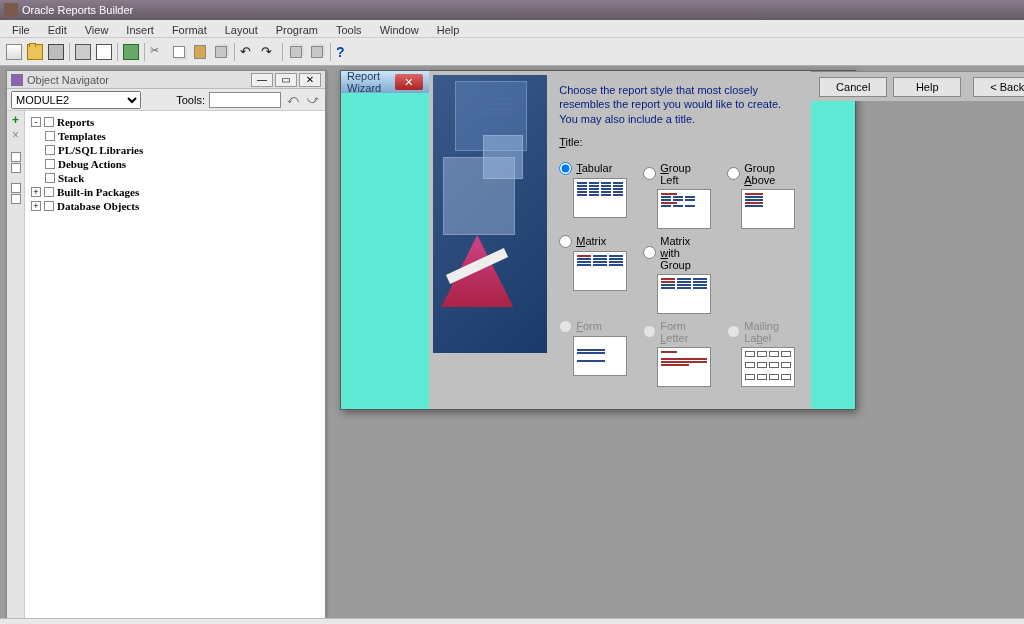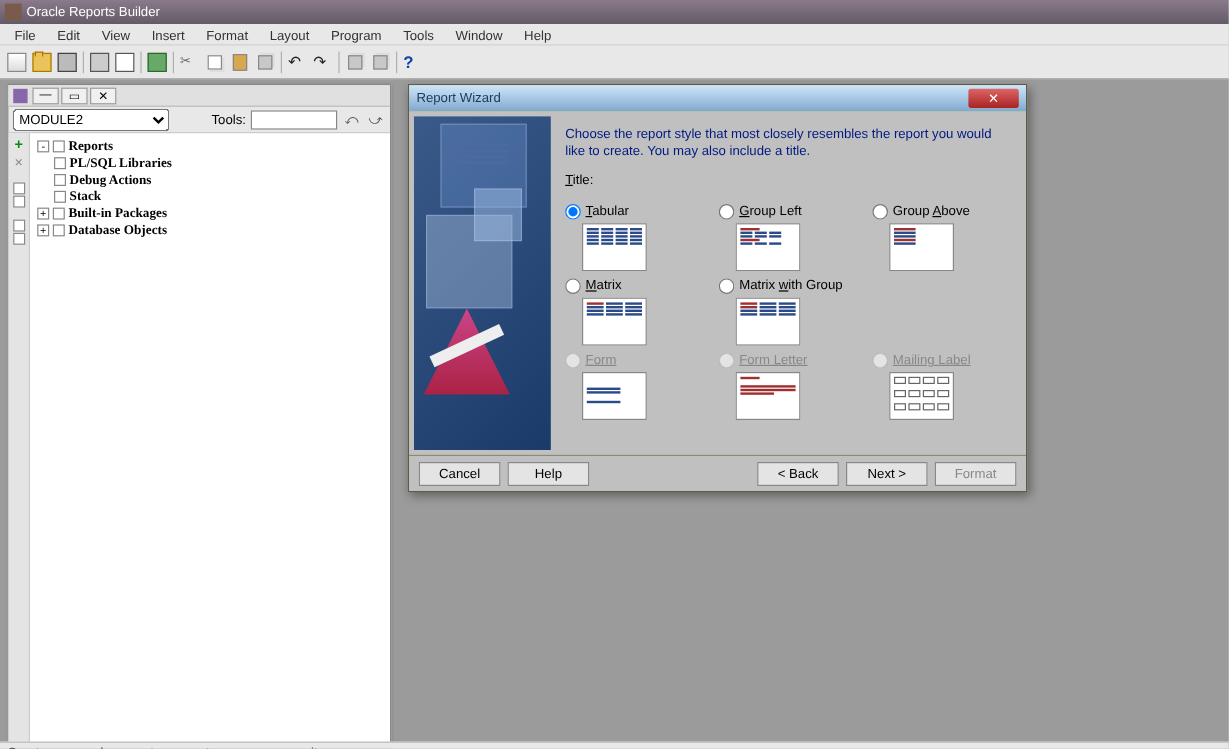--- a/index.html
+++ b/index.html
@@ -64,21 +64,21 @@
 .tree-noexp { width:14px; display:inline-block;}
 .tree-ico { width: 10px; height: 10px; display:inline-block; margin-right:3px; border: 1px solid #888; background:#fff;}
 .tree-label { color: #000; }
 .tree-label.bold { font-weight: bold; font-family: Liberation Serif, serif; }
 .tree-row.indent { padding-left: 2px; }
 
 
 .statusbar { height: 18px; background: #e8e8e8; border-top: 1px solid #bbb; display:flex; align-items:center; padding: 0 6px; color:#222; font-size:11px; position:absolute; bottom:0; left:0; right:0;}
 
 
-.wizard { position: absolute; left: 340px; top: 4px; width: 516px; height: 340px; background: #fde047; border: 1px solid #5a5a5a; box-shadow: 2px 3px 8px rgba(0,0,0,0.4); display:flex; flex-direction:column; }
+.wizard { position: absolute; left: 340px; top: 4px; width: 516px; height: 340px; background: #5eead4; border: 1px solid #5a5a5a; box-shadow: 2px 3px 8px rgba(0,0,0,0.4); display:flex; flex-direction:row; }
 .wizard-title { height: 22px; background: linear-gradient(to bottom, #cde6f7, #7fa8d0); display:flex; align-items:center; padding:0 6px; }
 .wizard-title .label { color:#1a3a5a; font-size:11px; font-weight:normal;}
 .wizard-title .spacer { flex:1; }
 .wizard-title .close { width:42px; height:16px; background: linear-gradient(#d66, #a22); color:#fff; display:flex; align-items:center; justify-content:center; border-radius:2px; cursor:pointer; font-size:11px;}
 
 .wizard-body { flex:1; display:flex; background:#c0c0c0; padding: 4px; gap:0;}
 .wizard-image { width: 114px; height: 278px; background: linear-gradient(135deg, #3a5a8a, #1a3a6a); position:relative; overflow:hidden;}
 .wizard-image .bgrect { position:absolute; background: rgba(120,160,220,0.3); border:1px solid rgba(200,220,255,0.3);}
 .wizard-image .r1{left:22px; top:6px; width:72px; height:70px;}
 .wizard-image .r2{left:10px; top:82px; width:72px; height:78px; background:rgba(180,200,230,0.4);}
@@ -95,21 +95,21 @@
 .title-row label { font-size:11px; color:#000;}
 .title-row .underline { text-decoration: underline; }
 .title-row input { width: 165px; height: 17px; border:1px solid #555; background:#fff; font-size:11px; padding: 1px 3px;}
 
 .style-grid { display:grid; grid-template-columns: repeat(3, 1fr); gap: 6px 16px; }
 .style-cell { display:flex; flex-direction:column; gap:3px; }
 .style-radio-row { display:flex; align-items:center; gap:4px; font-size:11px;}
 .style-radio-row input { margin:0; }
 .style-radio-row .lbl { color:#000; }
 .style-radio-row .lbl .u { text-decoration: underline; }
-.style-radio-row.disabled .lbl { color:#888;text-decoration:underline; }
+.style-radio-row.disabled .lbl { color:#888; }
 .style-preview { width: 54px; height: 40px; background:#fff; border:1px solid #888; margin-left: 14px; padding:3px; display:flex; flex-direction:column; gap:1px; overflow:hidden;}
 .style-preview .bar { height:2px; background:#2a4a8a;}
 .style-preview .bar.r { background:#a03030;}
 .style-preview .bar.s { width:60%;}
 .style-preview .bar.xs { width:35%;}
 .style-preview .row2 { display:flex; gap:2px;}
 .style-preview .row2 .c{width:10px; height:2px; background:#2a4a8a;}
 .style-preview.ga .bar{width:18px;}
 .style-preview.mat {flex-direction:row; gap:2px;}
 .style-preview.mat .col{display:flex; flex-direction:column; gap:1px; flex:1;}
@@ -196,20 +196,21 @@
   <div class="tb-btn">
       <span class="tb-icon ic-help">?</span>
     </div>
 </div>
 
 <div class="workspace">
 
   <div class="obj-nav">
     <div class="obj-nav-title">
       <span class="t-icon"></span>
+      <span class="t-label">Object Navigator</span>
       <div class="win-btns">
         <div class="wb">—</div>
         <div class="wb">▭</div>
         <div class="wb">✕</div>
       </div>
     </div>
     <div class="obj-nav-toolbar">
       <select>
         <option>MODULE2</option>
       </select>
@@ -231,20 +232,25 @@
       </div>
       <div class="obj-nav-tree">
         <div class="tree-row indent">
             <span class="tree-exp">-</span>
             <span class="tree-ico"></span>
             <span class="tree-label bold">Reports</span>
           </div>
         <div class="tree-row indent">
             <span class="tree-noexp"></span>
             <span class="tree-ico"></span>
+            <span class="tree-label bold">Templates</span>
+          </div>
+        <div class="tree-row indent">
+            <span class="tree-noexp"></span>
+            <span class="tree-ico"></span>
             <span class="tree-label bold">PL/SQL Libraries</span>
           </div>
         <div class="tree-row indent">
             <span class="tree-noexp"></span>
             <span class="tree-ico"></span>
             <span class="tree-label bold">Debug Actions</span>
           </div>
         <div class="tree-row indent">
             <span class="tree-noexp"></span>
             <span class="tree-ico"></span>

